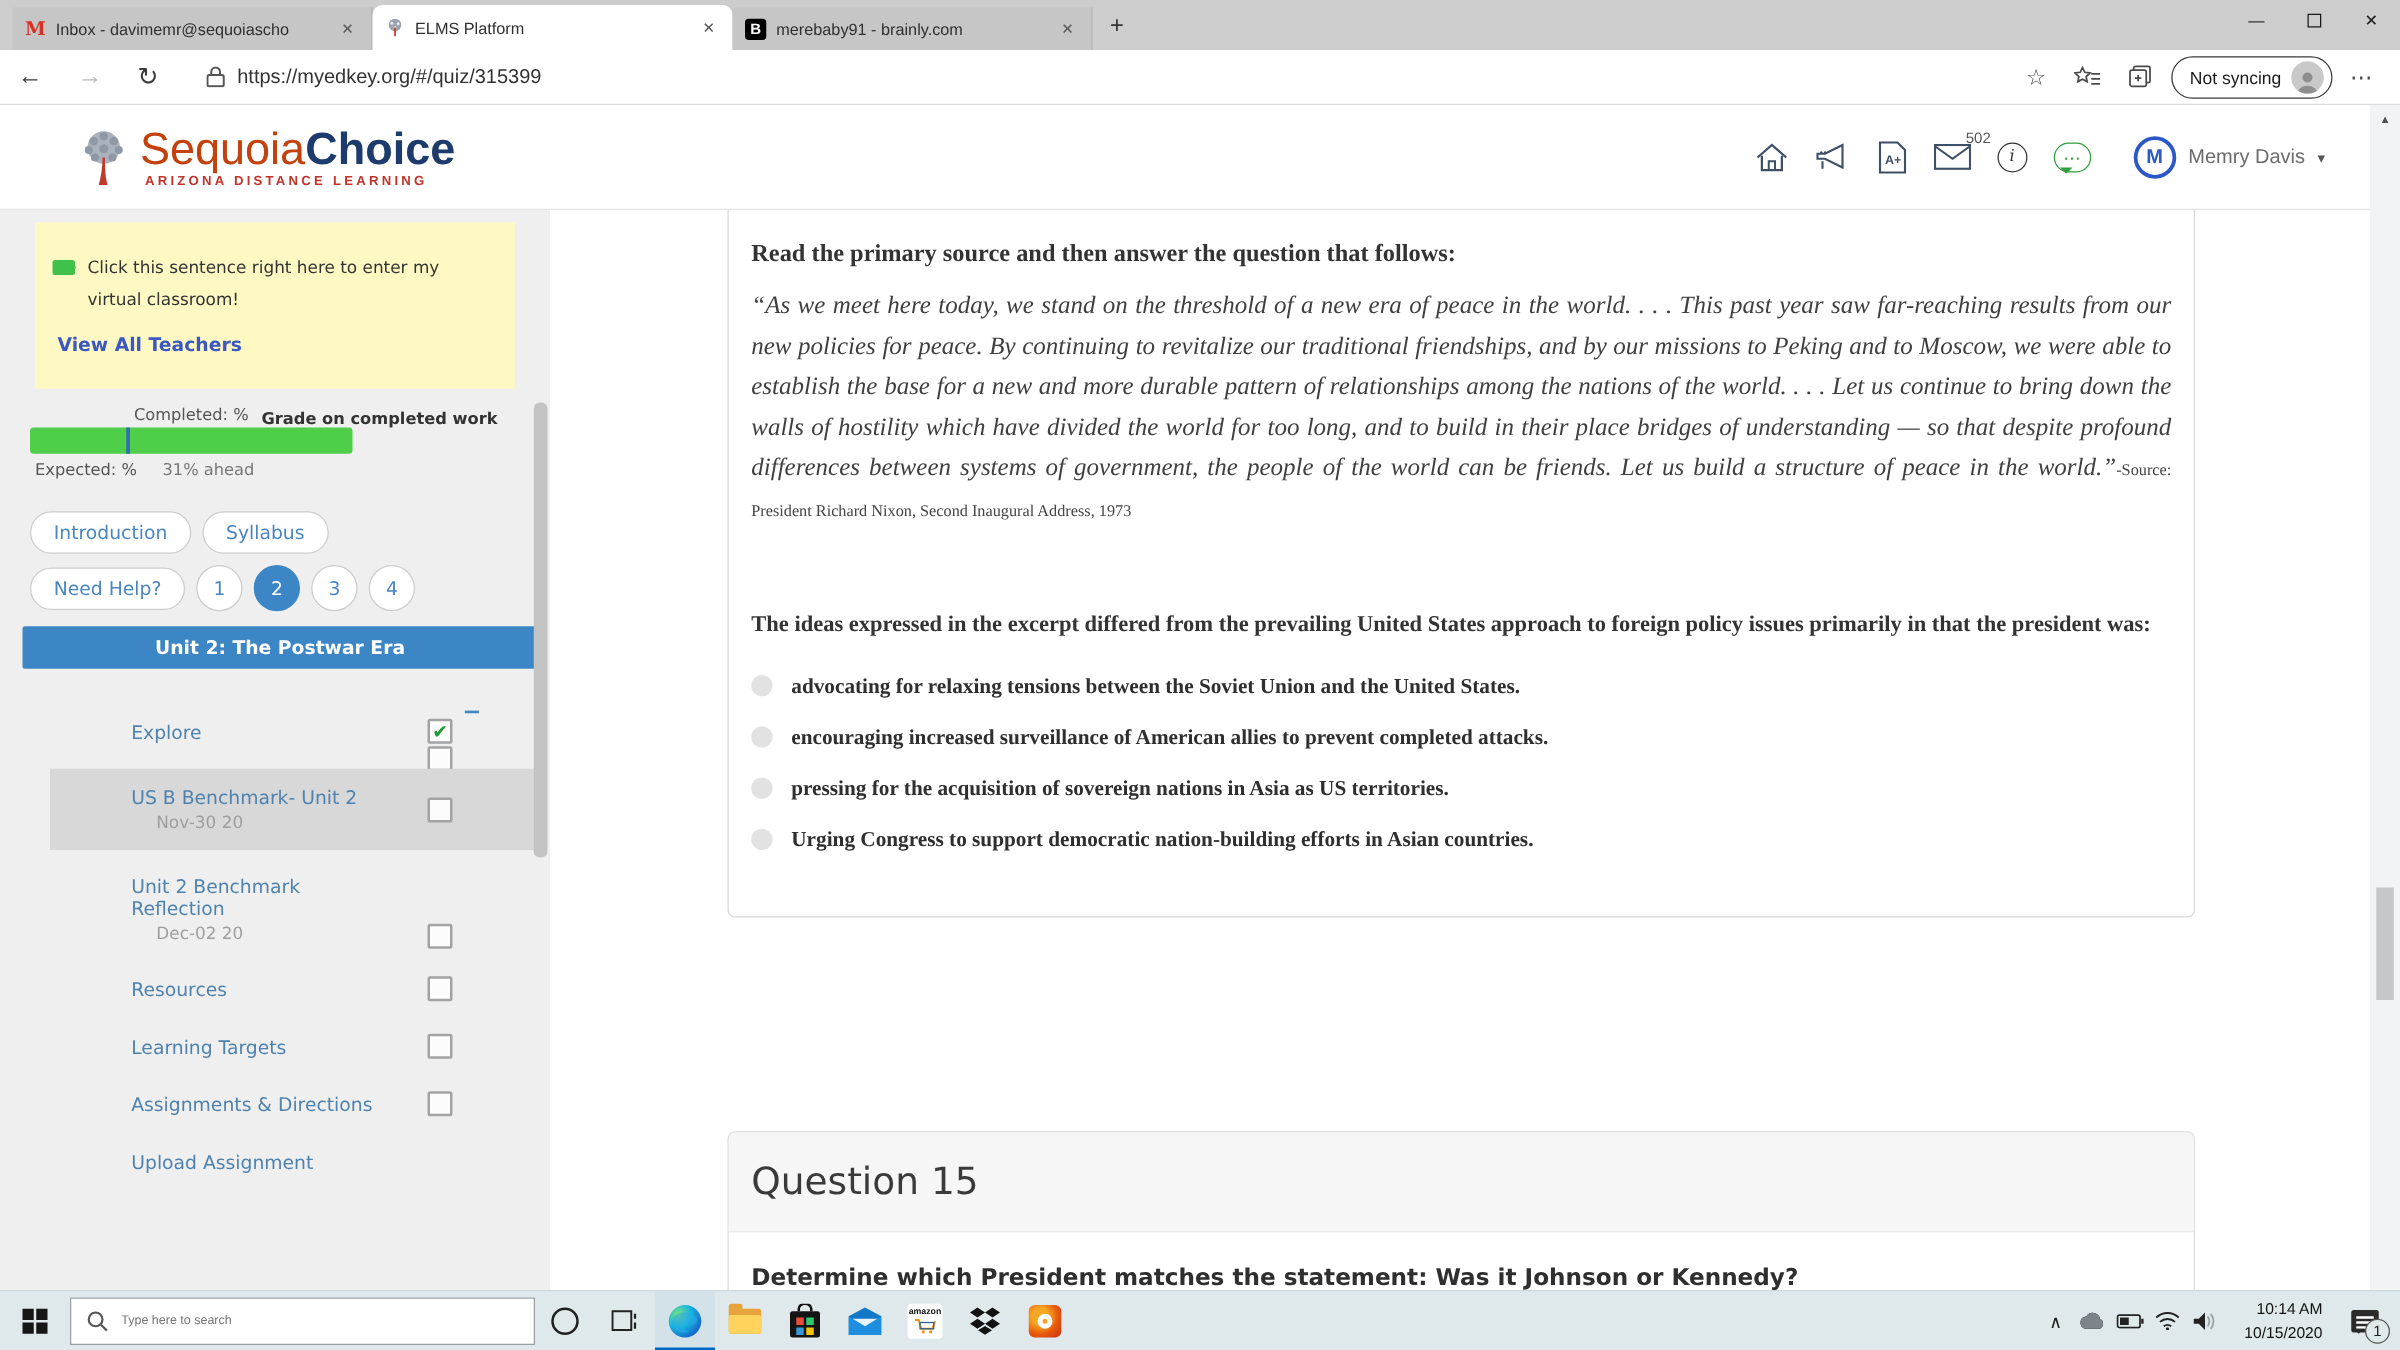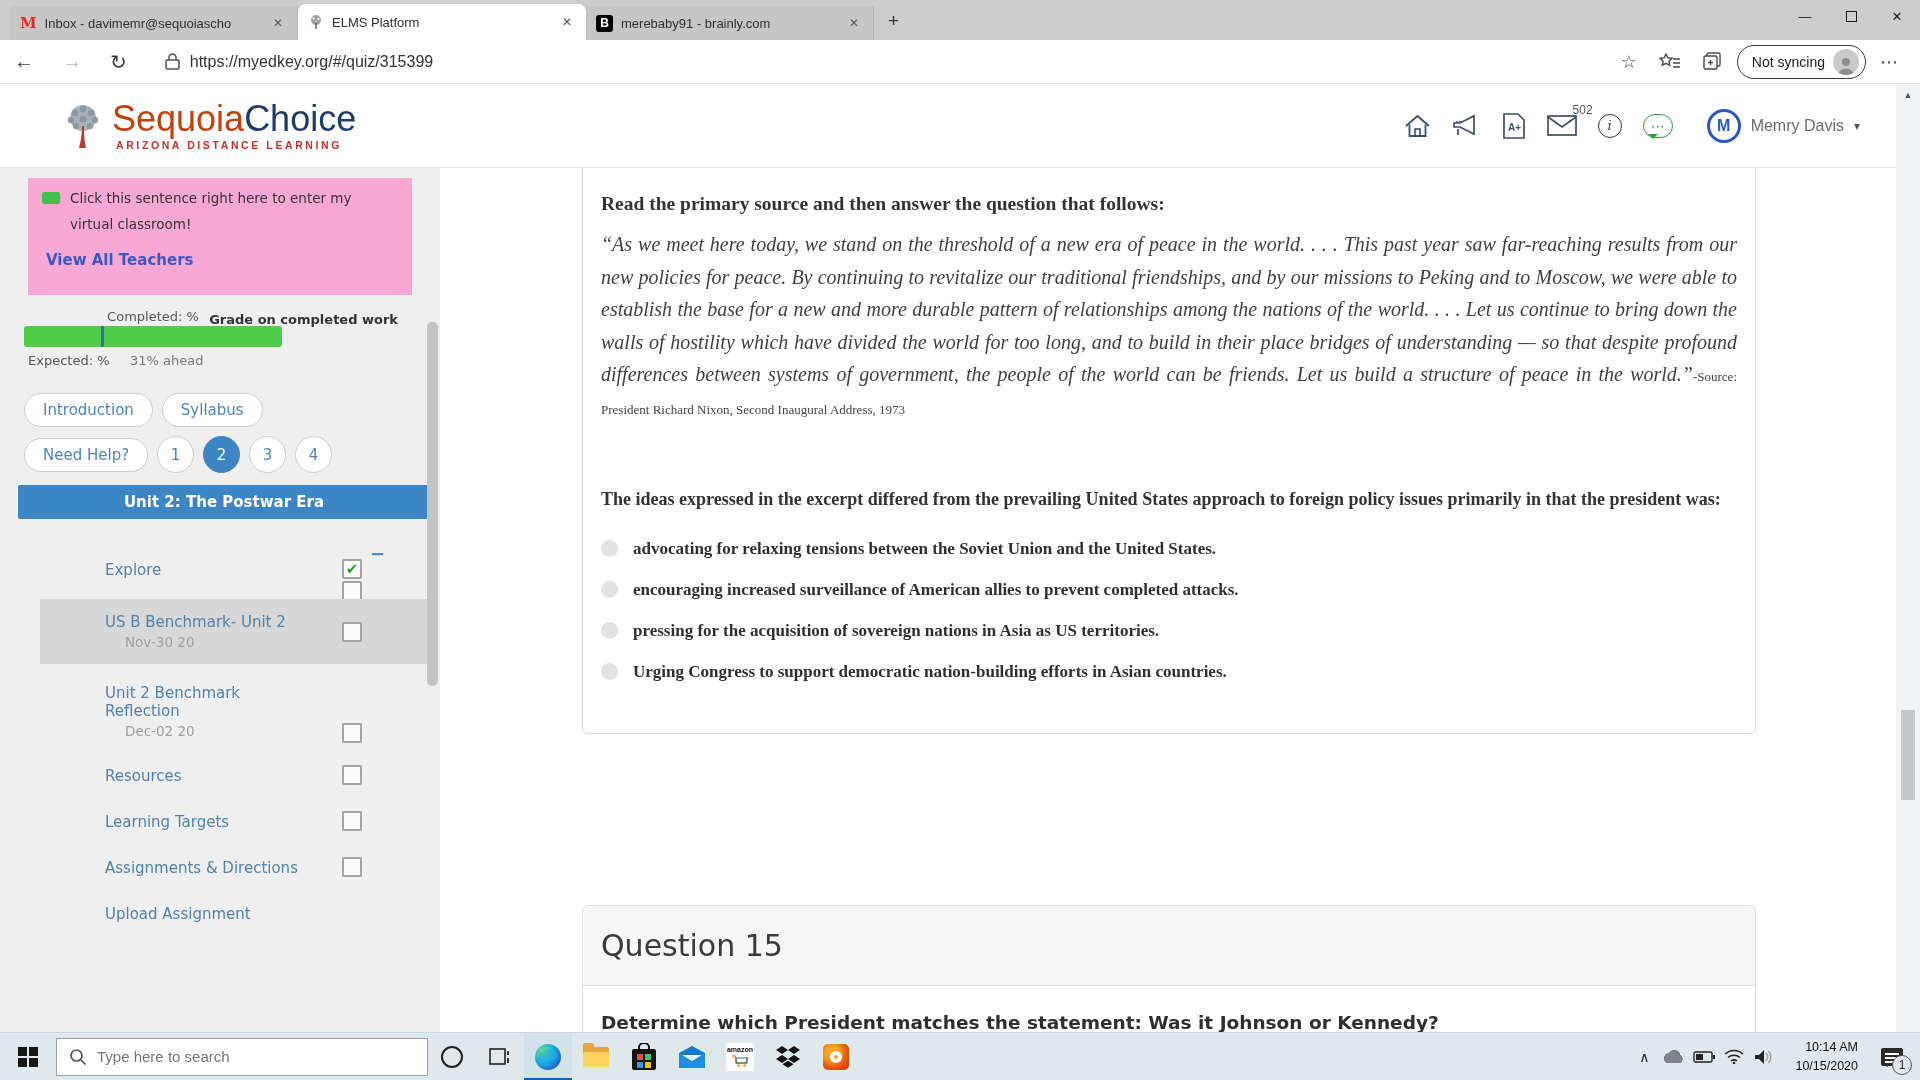--- a/index.html
+++ b/index.html
@@ -33,38 +33,38 @@
   .addr-ic { font-size:18px; color:#4a4a4a; padding:0 8px; }
   .profile-chip { display:flex; align-items:center; gap:8px; border:1px solid #3a3a3a; border-radius:18px; padding:3px 6px 3px 14px; font-size:14px; color:#1a1a1a; }
   .profile-ava { width:26px; height:26px; border-radius:50%; background:#c9c9c9; display:flex; align-items:flex-end; justify-content:center; overflow:hidden; }
 
   
   .siteheader { position:absolute; top:84px; left:0; right:24px; height:84px; background:#fff; border-bottom:1px solid #e4e4e4; display:flex; align-items:center; }
   .brand { display:flex; align-items:center; margin-left:62px; gap:8px; }
   .brandtext { line-height:1; }
   .brandtext .row1 { font-size:36px; }
   .seq { color:#c2410c; }
-  .choice { color:#1d3b6d; font-weight:normal; }
+  .choice { color:#1d3b6d; font-weight:bold; }
   .tagline { color:#c2342b; font-size:10.5px; font-weight:bold; letter-spacing:2.6px; margin-top:3px; margin-left:4px; }
   .hdr-icons { margin-left:auto; display:flex; align-items:center; gap:14px; margin-right:36px; }
   .hic { position:relative; width:34px; height:34px; display:flex; align-items:center; justify-content:center; }
   .badge502 { position:absolute; top:-6px; right:-14px; font-size:12px; color:#555; }
   .info-circ { width:24px; height:24px; border:1.6px solid #333; border-radius:50%; display:flex; align-items:center; justify-content:center;
     font-size:13px; color:#333; font-style:italic; font-family:"DejaVu Serif", serif; }
   .chat-bubble { width:30px; height:24px; border:1.8px solid #2f9e3c; border-radius:12px; color:#2f9e3c; display:flex; align-items:center; justify-content:center; font-size:14px; position:relative; }
   .chat-bubble::after { content:""; position:absolute; left:4px; bottom:-7px; width:0; height:0; border:5px solid transparent; border-top-color:#2f9e3c; }
   .user-area { display:flex; align-items:center; gap:10px; margin-left:18px; }
   .user-ava { width:34px; height:34px; border-radius:50%; border:3px solid #2b57c9; color:#2b57c9; background:#fff; display:flex; align-items:center; justify-content:center; font-size:16px; font-weight:bold; }
   .user-name { color:#6b6b6b; font-size:16px; }
   .user-caret { color:#555; font-size:12px; }
 
   
   .sidebar { position:absolute; top:168px; left:0; width:440px; bottom:48px; background:#f0eff0; overflow:hidden;
     font-family:"DejaVu Sans", sans-serif; }
-  .teacherbox { margin:10px 28px 0 28px; background:#f9a8d4; padding:8px 14px 26px 14px; }
+  .teacherbox { margin:10px 28px 0 28px; background:#fef9c3; padding:24px 14px 26px 14px; }
   .teacher-line { display:flex; gap:10px; font-size:13.5px; color:#333; line-height:1.9; }
   .cam { width:18px; height:12px; background:#3fc24b; border-radius:2px; position:relative; margin-top:6px; flex:0 0 auto; }
   .cam::after { content:""; position:absolute; right:-5px; top:2px; border:4px solid transparent; border-left-color:#3fc24b; }
   .viewall { color:#3b57c4; font-weight:bold; font-size:15px; margin-top:14px; margin-left:4px; display:inline-block; }
   .progresswrap { position:relative; margin-top:14px; height:78px; }
   .plabel { position:absolute; top:0; left:24px; width:258px; text-align:center; font-size:13px; color:#555; }
   .gradenote { position:absolute; top:3px; right:42px; font-size:13px; color:#333; font-weight:bold; }
   .pbar { position:absolute; top:17px; left:24px; width:258px; height:21px; background:#4fce4a; border-radius:3px; }
   .pmark { position:absolute; top:0; bottom:0; left:30%; width:3px; background:#2f6fb5; }
   .pbottom { position:absolute; top:44px; left:28px; font-size:13px; color:#555; }
@@ -108,21 +108,21 @@
   .pagescroll { position:absolute; top:84px; right:0; width:24px; bottom:48px; background:#f2f3f4; }
   .ps-up { text-align:center; font-size:9px; color:#505050; padding-top:6px; }
   .ps-thumb { position:absolute; top:626px; left:5px; width:14px; height:90px; background:#c5c7c9; }
 
   
   .taskbar { position:absolute; left:0; right:0; bottom:0; height:48px; background:#dfe9ec; border-top:1px solid #cdd8da; display:flex; align-items:center; }
   .startbtn { width:56px; height:48px; display:flex; align-items:center; justify-content:center; }
   .winlogo { width:20px; height:20px; display:grid; grid-template-columns:1fr 1fr; gap:2px; }
   .winlogo span { background:#161616; }
   .searchbox { width:372px; height:38px; background:#fff; border:1px solid #9aa0a3; display:flex; align-items:center; gap:10px; padding:0 12px; }
-  .searchbox input { border:none; outline:none; font-size:15px; color:#5f5f5f; width:280px; background:transparent; font-family:"Liberation Sans",sans-serif; }
+  .searchbox input { border:none; outline:none; font-size:10px; color:#5f5f5f; width:280px; background:transparent; font-family:"Liberation Sans",sans-serif; }
   .tbic { width:48px; height:48px; display:flex; align-items:center; justify-content:center; position:relative; }
   .tbic.activeapp { background:#d2e2e8; box-shadow:inset 0 -3px 0 #0067c0; }
   .cortana-ring { width:22px; height:22px; border:2px solid #1f1f1f; border-radius:50%; }
   .folder { position:relative; width:26px; height:20px; }
   .folder .back { position:absolute; inset:0; background:#e8a33d; border-radius:2px; }
   .folder .tabx { position:absolute; top:-4px; left:0; width:11px; height:6px; background:#e8a33d; border-radius:2px 2px 0 0; }
   .folder .front { position:absolute; left:0; right:0; bottom:0; height:15px; background:#ffd35c; border-radius:2px; }
   .officeic { width:26px; height:26px; border-radius:5px; background:radial-gradient(circle at 35% 35%, #f5a623 0 28%, #e8590c 60%, #c72e12 100%); position:relative; }
   .officeic::after { content:""; position:absolute; inset:7px; border:4px solid #fff; border-radius:50%; }
   .amazonic { width:28px; height:28px; background:#fff; border-radius:3px; display:flex; flex-direction:column; align-items:center; justify-content:center; }

